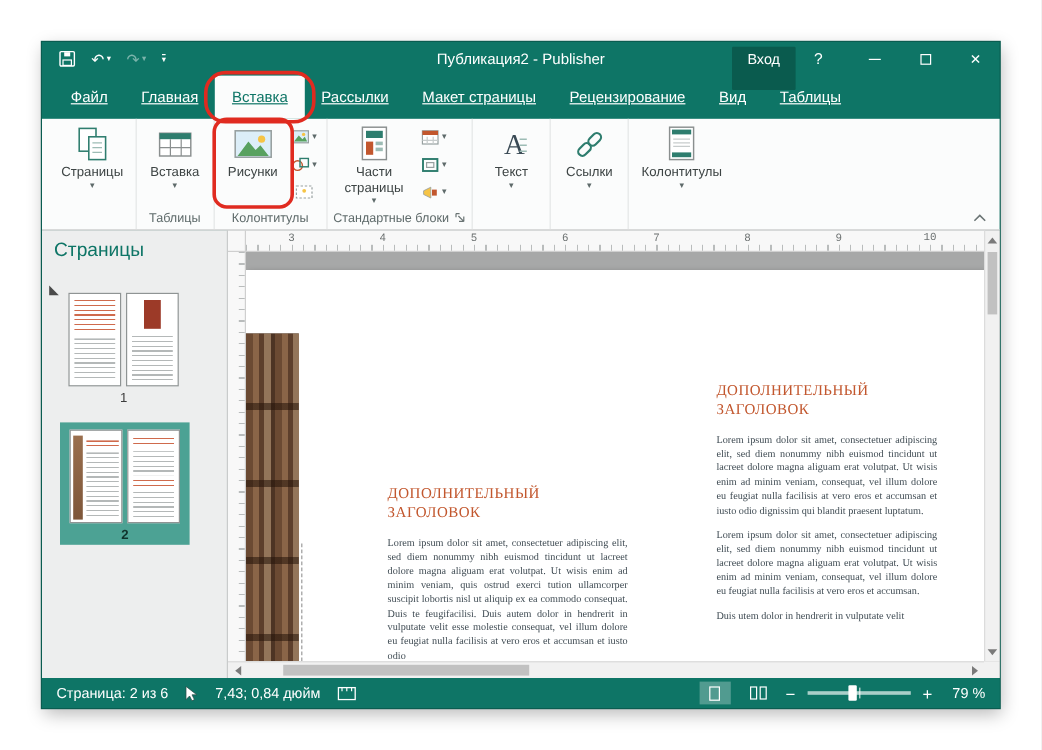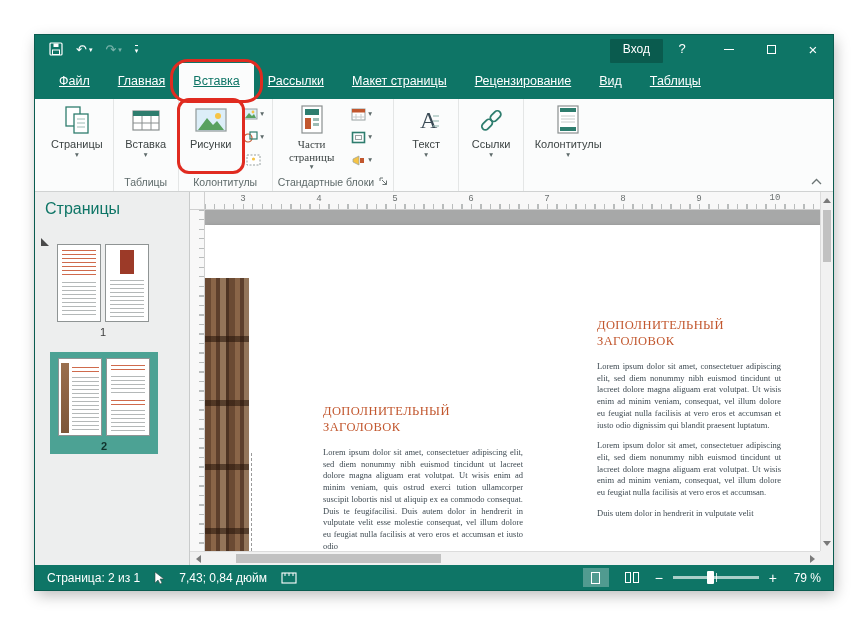--- a/index.html
+++ b/index.html
@@ -8,21 +8,21 @@
   .window { position:absolute; left:35px; top:35px; width:798px; height:555px; background:#0E7566;
             box-shadow:0 0 0 1px #0A5C50, 2px 5px 14px rgba(0,0,0,.28); }
 
   
   .titlebar { position:absolute; left:0; top:0; width:100%; height:28px; color:#fff; }
   .qat { position:absolute; left:14px; top:0; height:28px; display:flex; align-items:center; gap:13px; }
   .qat .qbtn { display:flex; align-items:center; gap:2px; color:#fff; font-size:13px; }
   .qat .dim { opacity:.45; }
   .caret-s { font-size:7px; line-height:1; color:#fff; }
   .win-title { position:absolute; left:50%; top:0; transform:translateX(-50%); line-height:28px; font-size:12.5px; white-space:nowrap; }
-  .signin { position:absolute; right:170px; top:4px; height:24px; padding:0 13px; background:#0A5B4E; color:#fff;
+  .signin { position:absolute; right:170px; top:4px; height:36px; padding:0 13px; background:#0A5B4E; color:#fff;
             font-size:12px; line-height:20px; border-radius:1px; }
   .helpbtn { position:absolute; right:138px; top:0; width:26px; height:28px; text-align:center; line-height:28px; font-size:13px; }
   .wc { position:absolute; top:0; width:40px; height:28px; display:flex; align-items:center; justify-content:center; }
   .wc-min { right:84px; } .wc-max { right:42px; } .wc-close { right:0; font-size:15px; }
   .glyph-min { width:10px; border-top:1px solid #fff; display:block; }
   .glyph-max { width:9px; height:9px; border:1px solid #fff; display:block; }
 
   
   .tabsrow { position:absolute; left:0; top:28px; width:100%; height:36px; display:flex; align-items:stretch; padding-left:10px; }
   .tab { position:relative; padding:0 14px; color:#fff; font-size:12.5px; line-height:36px; white-space:nowrap;text-decoration:underline; }
@@ -127,20 +127,21 @@
           <span class="caret-s">▾</span>
         </span>
         <span class="qbtn dim">
           <span>↷</span>
           <span class="caret-s">▾</span>
         </span>
         <span class="qbtn">
           <span style="display:inline-block;border-top:1px solid #fff;padding-top:1px;" class="caret-s">▾</span>
         </span>
       </div>
+      <div class="win-title">Публикация2 - Publisher</div>
       <div class="signin">Вход</div>
       <div class="helpbtn">?</div>
       <div class="wc wc-min">
           <span class="glyph-min"></span>
         </div>
       <div class="wc wc-max">
           <span class="glyph-max"></span>
         </div>
       <div class="wc wc-close">
           <span>×</span>
@@ -238,21 +239,21 @@
       <div class="rgroup">
         <div class="rg-content">
           <div class="bigbtn" style="min-width:58px;">
             <svg width="30" height="32" viewBox="0 0 30 32">
               <rect x="5" y="2" width="20" height="27" fill="#fff" stroke="#8A8F8F" stroke-width="1.2"></rect>
               <rect x="8" y="5" width="14" height="6" fill="#2E7D6E"></rect>
               <rect x="8" y="14" width="6" height="11" fill="#C2572E"></rect>
               <rect x="16" y="14" width="6" height="3" fill="#9dbcb5"></rect>
               <rect x="16" y="19" width="6" height="3" fill="#9dbcb5"></rect>
             </svg>
-            <span class="blabel" style="width:58px;font-family:Liberation Serif, serif;">Части страницы</span>
+            <span class="blabel" style="width:58px;">Части страницы</span>
             <span class="caret">▾</span>
           </div>
           <div class="smallstack">
             <div class="smallbtn">
               <svg width="15" height="13" viewBox="0 0 15 13">
                 <rect x="1" y="1" width="13" height="11" fill="#fff" stroke="#97A0A0"></rect>
                 <rect x="1" y="1" width="13" height="3.5" fill="#C2572E"></rect>
                 <line x1="5" y1="6" x2="5" y2="12" stroke="#c7cccc"></line>
                 <line x1="10" y1="6" x2="10" y2="12" stroke="#c7cccc"></line>
                 <line x1="1" y1="9" x2="14" y2="9" stroke="#c7cccc"></line>
@@ -428,21 +429,21 @@
           <div class="hthumb"></div>
           <div class="sbtn" style="top:0;bottom:0;right:2px;width:12px;">
               <span class="tri-right"></span>
             </div>
         </div>
         <div class="scorner"></div>
       </div>
     </div>
 
     <div class="statusbar">
-      <span>Страница: 2 из 1</span>
+      <span>Страница: 2 из 6</span>
       <svg width="11" height="14" viewBox="0 0 11 14">
         <polygon points="1,1 1,12 4,9 6,13 8,12 6,8 10,8" fill="#fff" stroke="#2b4b45" stroke-width=".6"></polygon>
       </svg>
       <span>7,43; 0,84 дюйм</span>
       <svg width="16" height="12" viewBox="0 0 16 12">
         <rect x="1" y="1" width="14" height="10" fill="none" stroke="#fff" stroke-width="1.1"></rect>
         <line x1="4" y1="1" x2="4" y2="4" stroke="#fff"></line>
         <line x1="8" y1="1" x2="8" y2="4" stroke="#fff"></line>
         <line x1="12" y1="1" x2="12" y2="4" stroke="#fff"></line>
       </svg>

